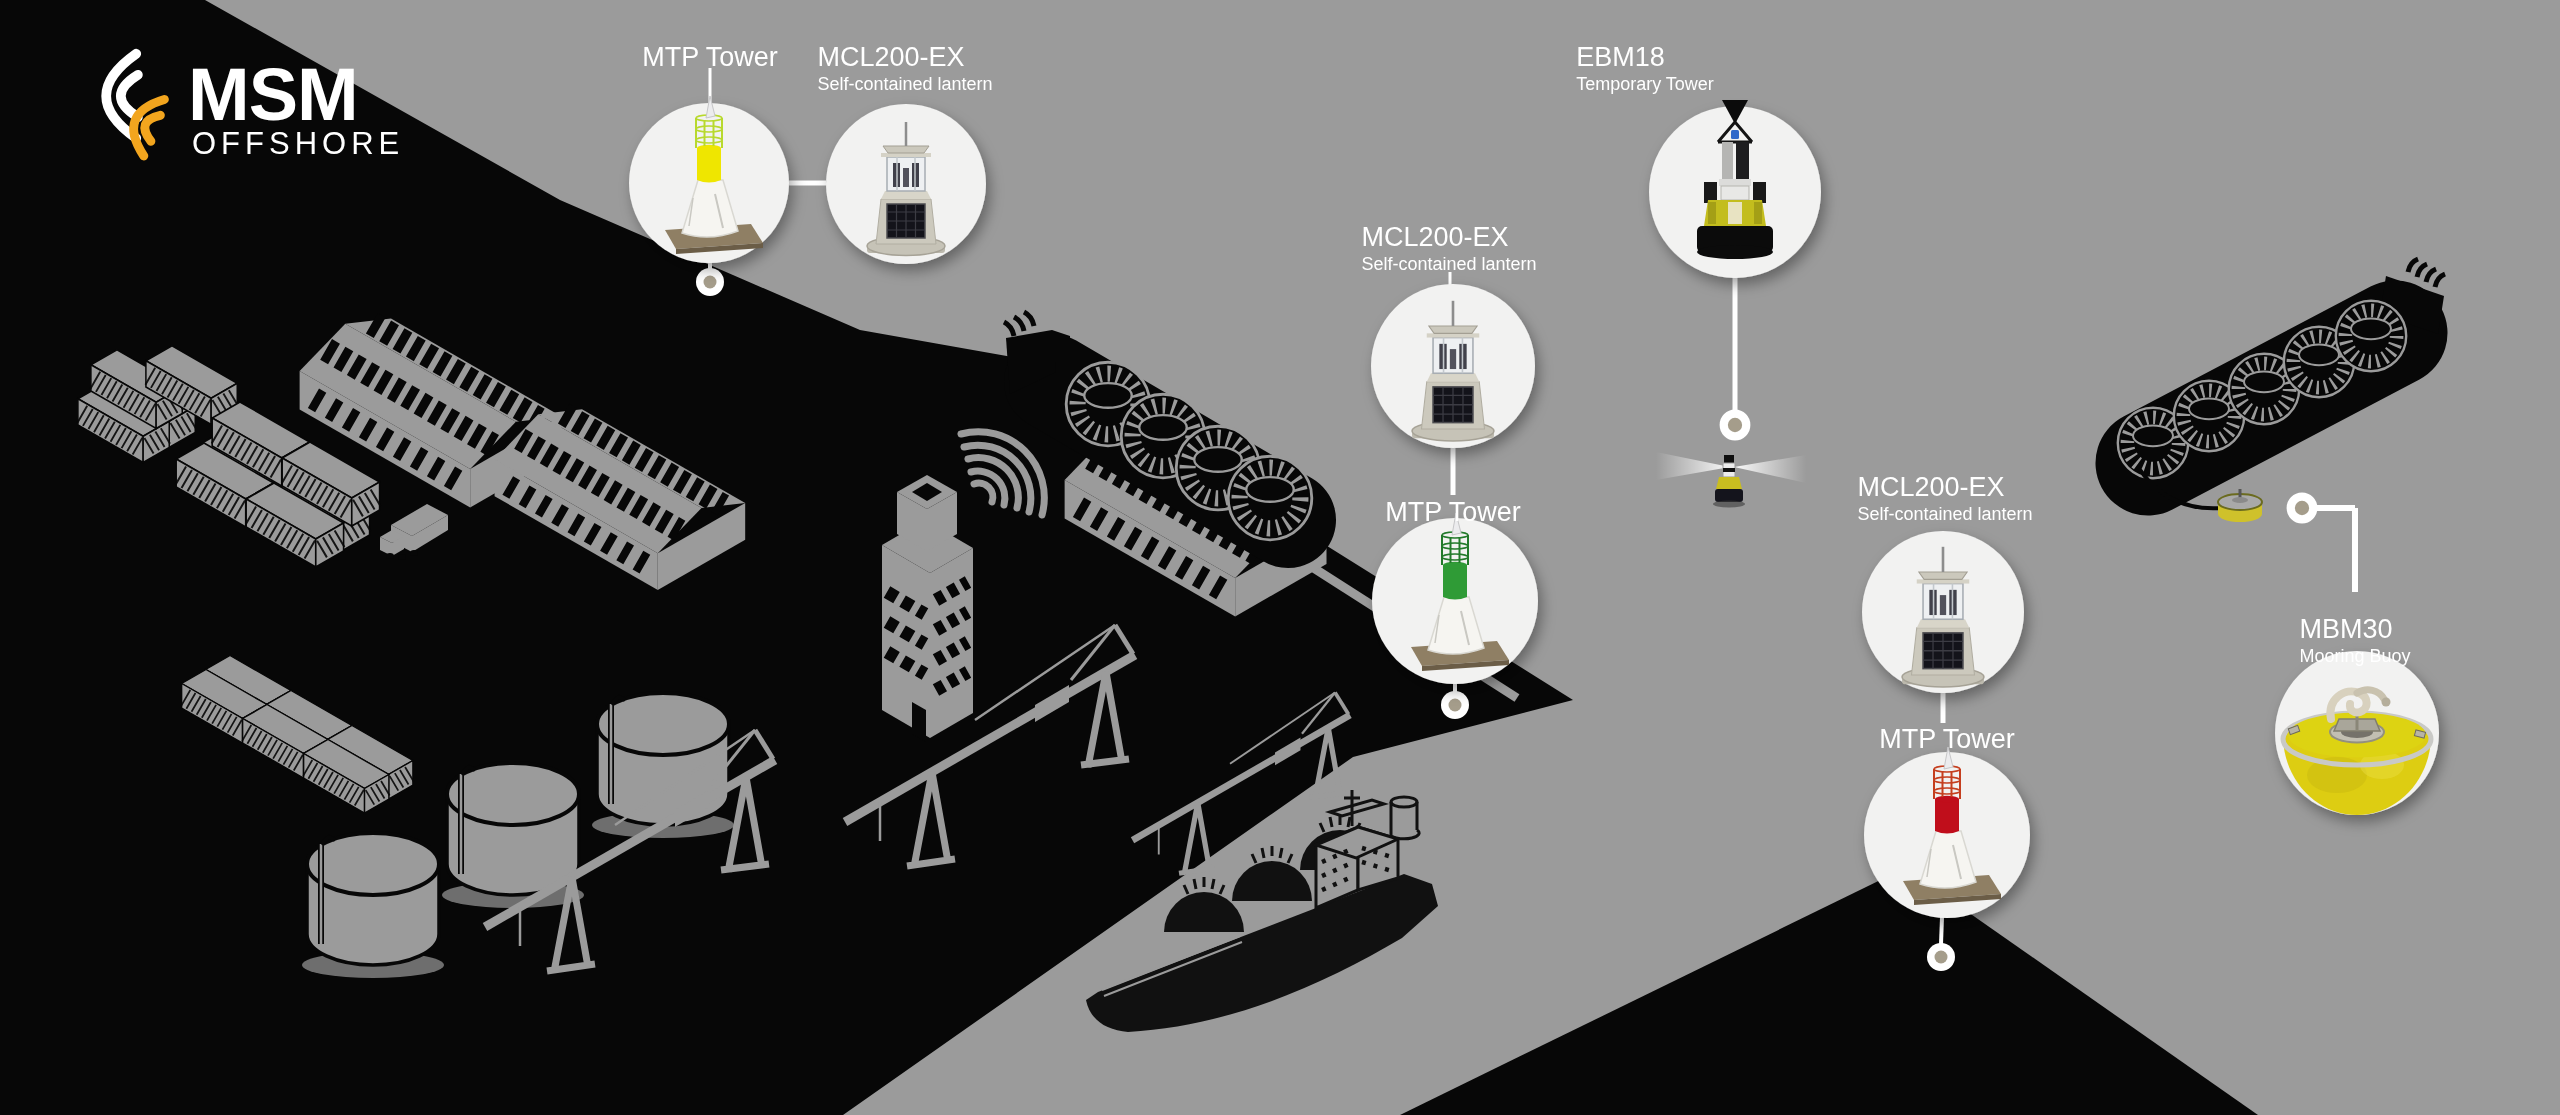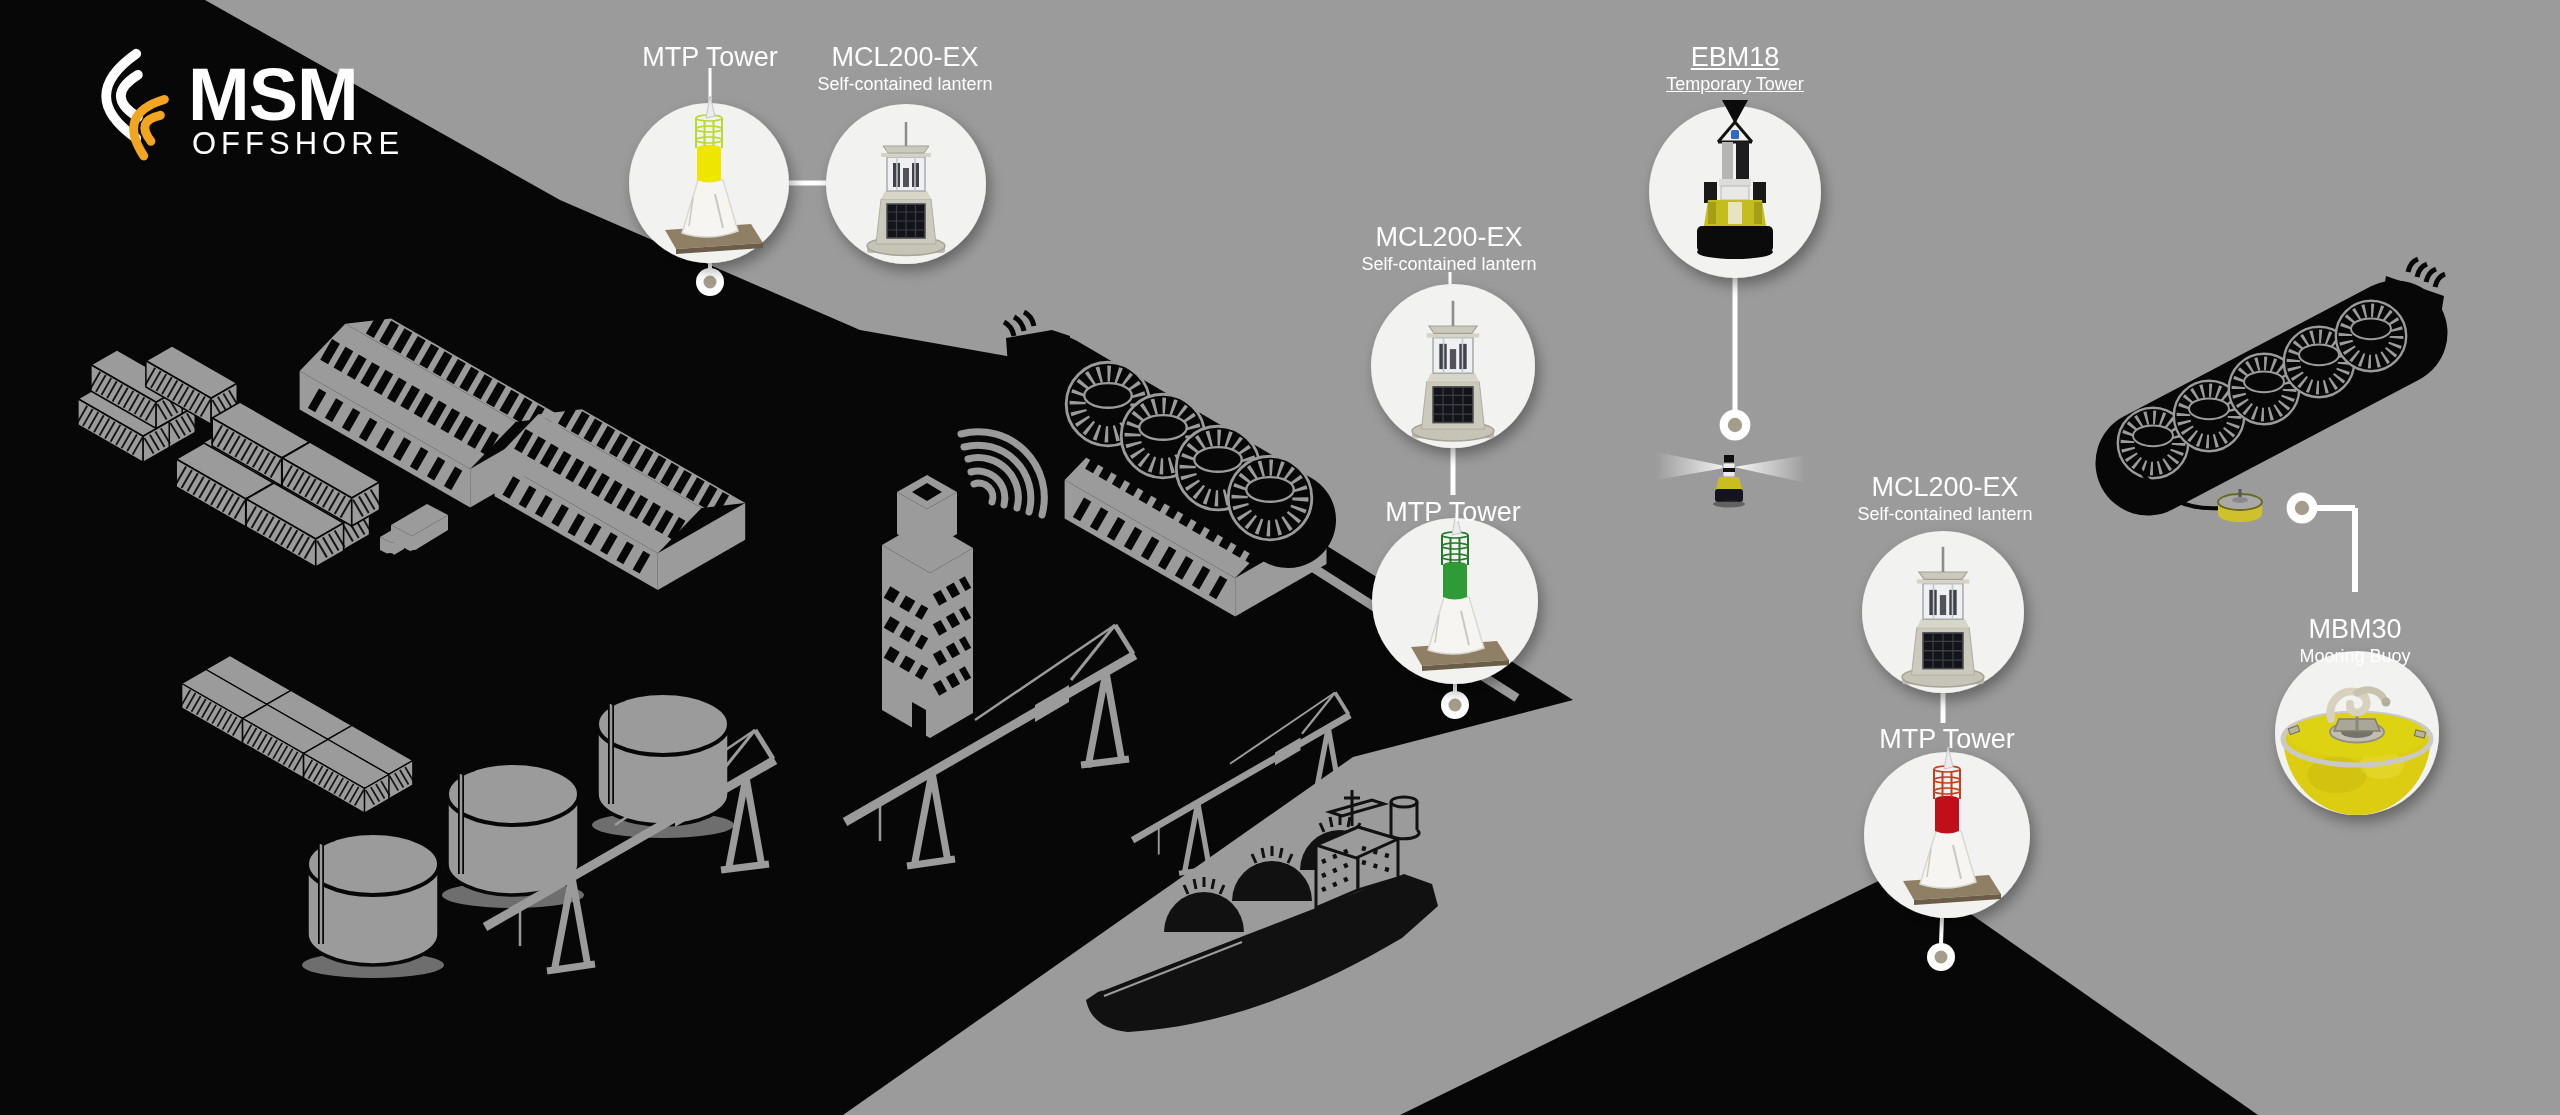--- a/index.html
+++ b/index.html
@@ -1,20 +1,20 @@
 <!DOCTYPE html>
 <html><head>
 <meta charset="utf-8">
 <style>
   html,body{margin:0;padding:0;background:#222;}
   .stage{position:relative;width:2560px;height:1115px;overflow:hidden;
          font-family:"Liberation Sans",sans-serif;background:#c2410c;}
   .scene{position:absolute;left:0;top:0;width:2560px;height:1115px;display:block;}
   .lbl{position:absolute;color:#ffffff;font-size:27px;line-height:27px;
-       text-align:center;transform:translateX(-50%);white-space:nowrap;}
+       text-align:left;transform:translateX(-50%);white-space:nowrap;}
   .lbl .sub{font-size:18px;line-height:26px;}
   .logo{position:absolute;left:60px;top:36px;width:360px;height:140px;}
   .logo-arcs{position:absolute;left:8px;top:8px;}
   .logo-name{position:absolute;left:128px;top:22px;color:#fff;font-weight:bold;
              font-size:74px;letter-spacing:-1px;line-height:74px;}
   .logo-division{position:absolute;left:132px;top:92px;color:#fff;font-size:31px;
                  letter-spacing:5px;line-height:31px;}
 </style>
 </head>
 <body>
@@ -361,21 +361,21 @@
   <div>MCL200-EX</div>
   <div class="sub">Self-contained lantern</div>
 </div>
 <div class="lbl" style="left:1449px;top:224px;">
   <div>MCL200-EX</div>
   <div class="sub">Self-contained lantern</div>
 </div>
 <div class="lbl" style="left:1453px;top:499px;">
   <div>MTP Tower</div>
 </div>
-<div class="lbl" style="left:1735px;top:44px;text-decoration:underline;">
+<div class="lbl" style="left:1645px;top:44px;">
   <div>EBM18</div>
   <div class="sub">Temporary Tower</div>
 </div>
 <div class="lbl" style="left:1945px;top:474px;">
   <div>MCL200-EX</div>
   <div class="sub">Self-contained lantern</div>
 </div>
 <div class="lbl" style="left:1947px;top:726px;">
   <div>MTP Tower</div>
 </div>

